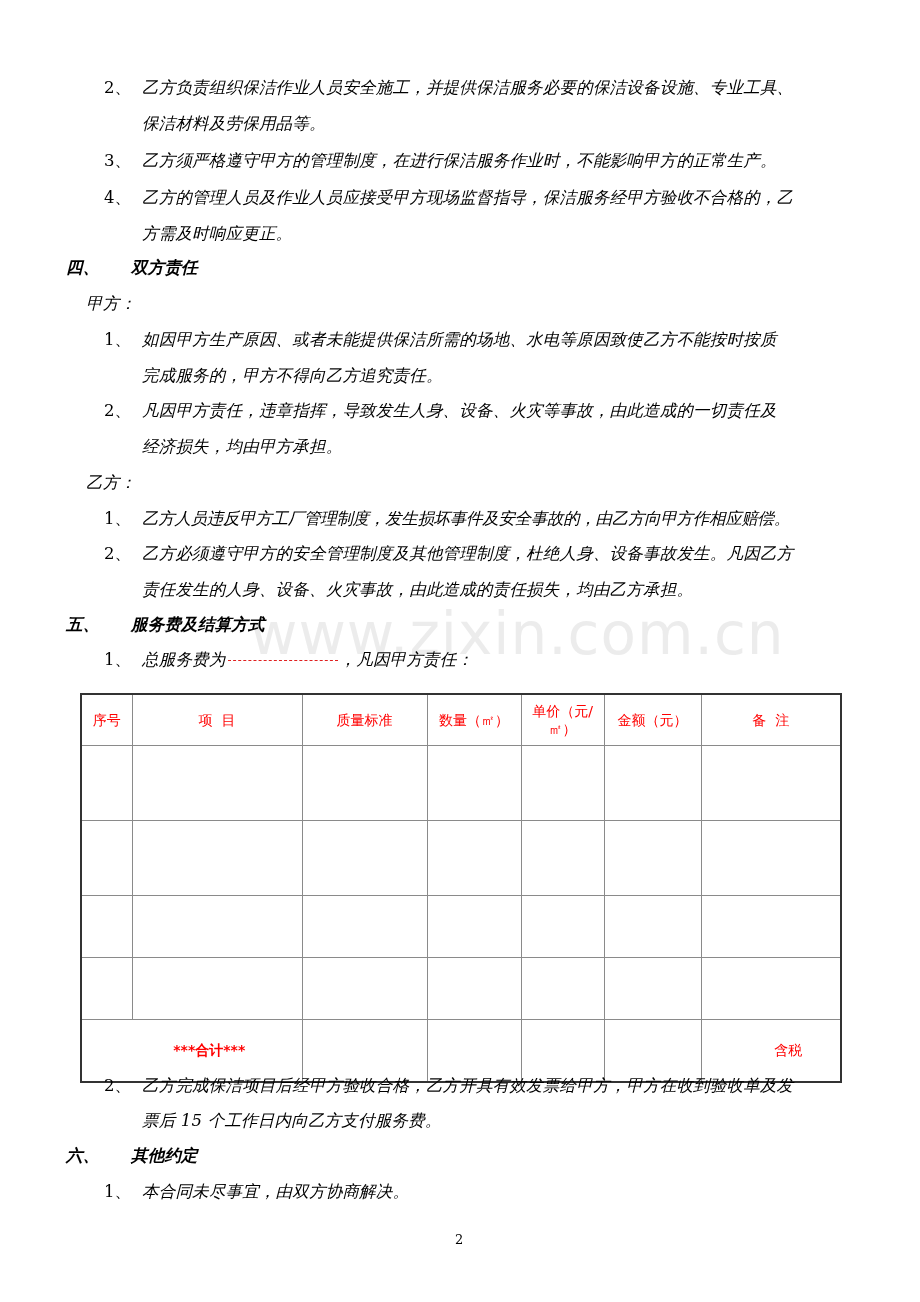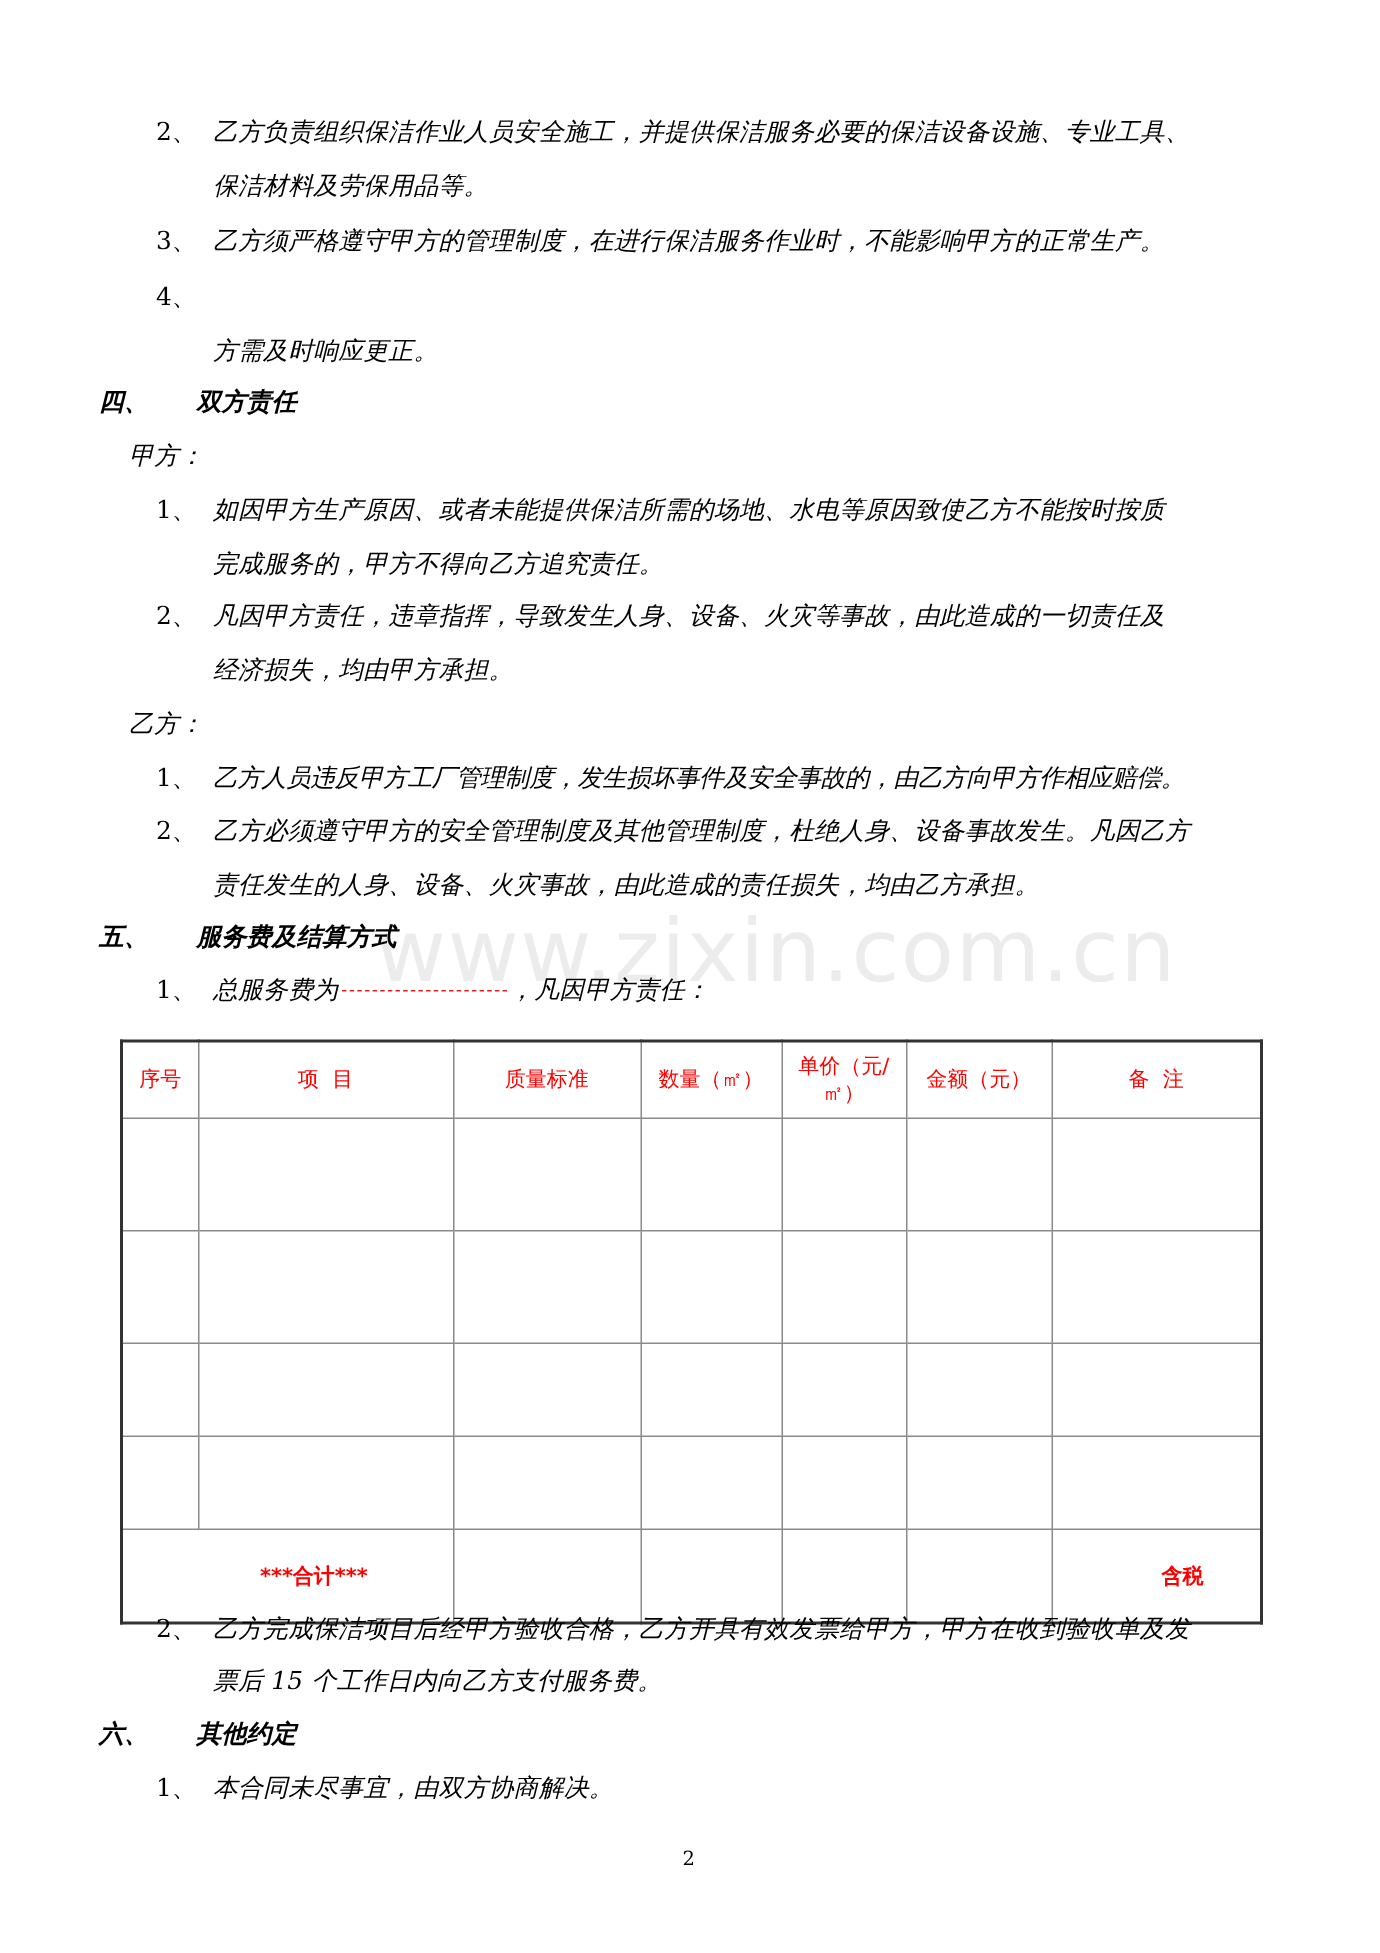--- a/index.html
+++ b/index.html
@@ -32,20 +32,21 @@
   <div class="watermark">www.zixin.com.cn</div>
 
   <span class="num" style="left:104px;top:78px">2、</span>
   <span class="line" style="left:142px;top:78px">乙方负责组织保洁作业人员安全施工，并提供保洁服务必要的保洁设备设施、专业工具、</span>
   <span class="line" style="left:142px;top:114px">保洁材料及劳保用品等。</span>
 
   <span class="num" style="left:104px;top:151px">3、</span>
   <span class="line" style="left:142px;top:151px">乙方须严格遵守甲方的管理制度，在进行保洁服务作业时，不能影响甲方的正常生产。</span>
 
   <span class="num" style="left:104px;top:188px">4、</span>
+  <span class="line" style="left:142px;top:188px">乙方的管理人员及作业人员应接受甲方现场监督指导，保洁服务经甲方验收不合格的，乙</span>
   <span class="line" style="left:142px;top:224px">方需及时响应更正。</span>
 
   <span class="line heading" style="left:66px;top:258px">四、</span>
   <span class="line heading" style="left:131px;top:258px">双方责任</span>
 
   <span class="line" style="left:86px;top:294px">甲方：</span>
 
   <span class="num" style="left:104px;top:330px">1、</span>
   <span class="line" style="left:142px;top:330px">如因甲方生产原因、或者未能提供保洁所需的场地、水电等原因致使乙方不能按时按质</span>
   <span class="line" style="left:142px;top:366px">完成服务的，甲方不得向乙方追究责任。</span>
@@ -126,21 +127,21 @@
       <td></td>
       <td></td>
       <td></td>
     </tr>
     <tr class="total">
       <td colspan="2" style="font-weight:bold">***合计***</td>
       <td></td>
       <td></td>
       <td></td>
       <td></td>
-      <td style="font-weight:bold">含税</td>
+      <td style="font-weight:normal">含税</td>
     </tr>
   </tbody>
     </table>
 
   <span class="num" style="left:104px;top:1076px">2、</span>
   <span class="line" style="left:142px;top:1076px">乙方完成保洁项目后经甲方验收合格，乙方开具有效发票给甲方，甲方在收到验收单及发</span>
   <span class="line" style="left:142px;top:1111px">票后 15 个工作日内向乙方支付服务费。</span>
 
   <span class="line heading" style="left:66px;top:1146px">六、</span>
   <span class="line heading" style="left:131px;top:1146px">其他约定</span>

